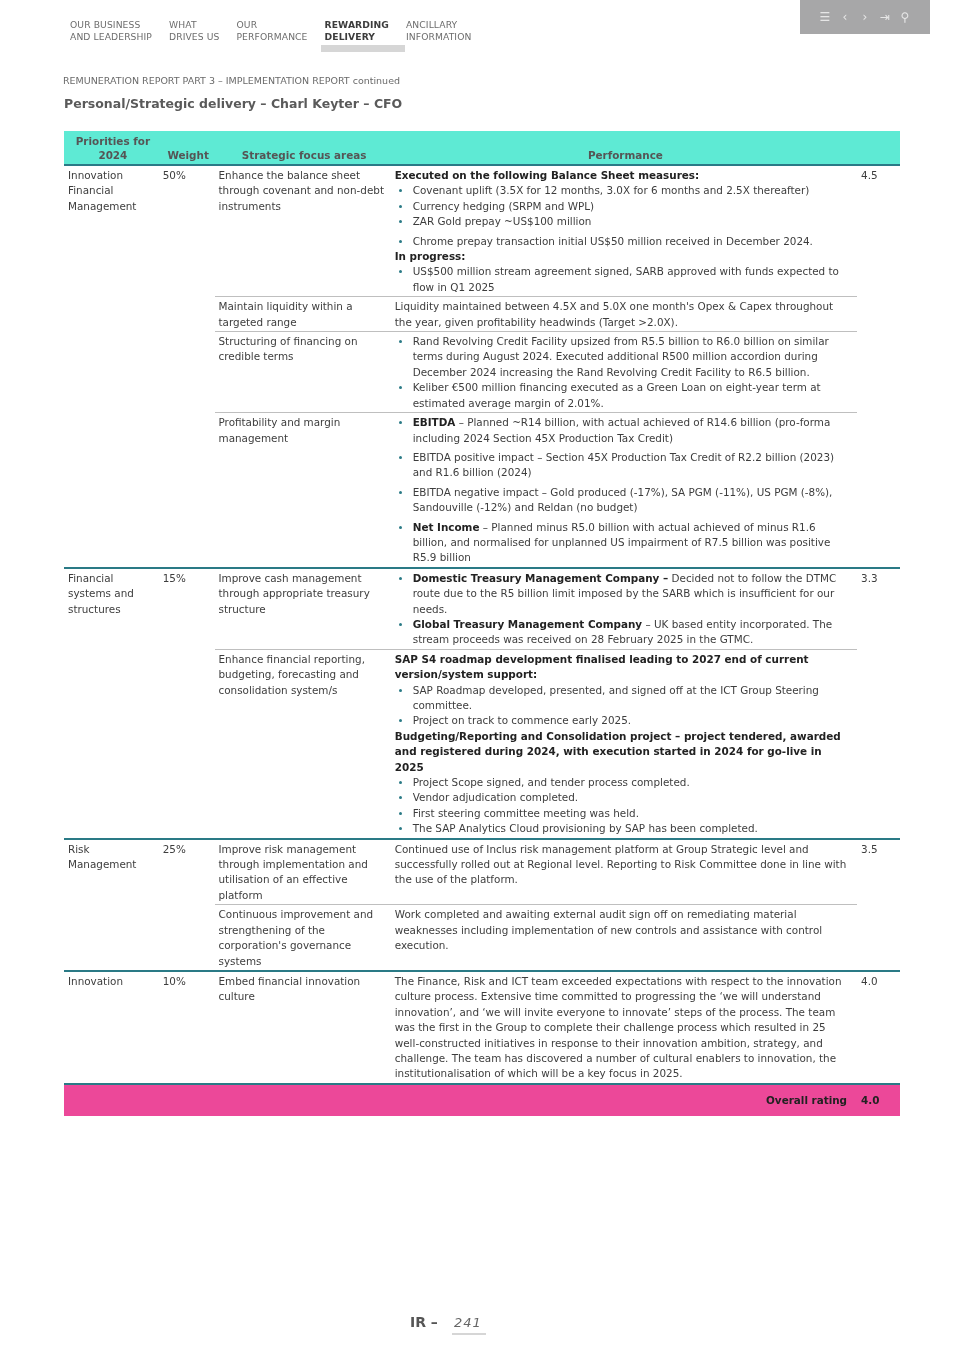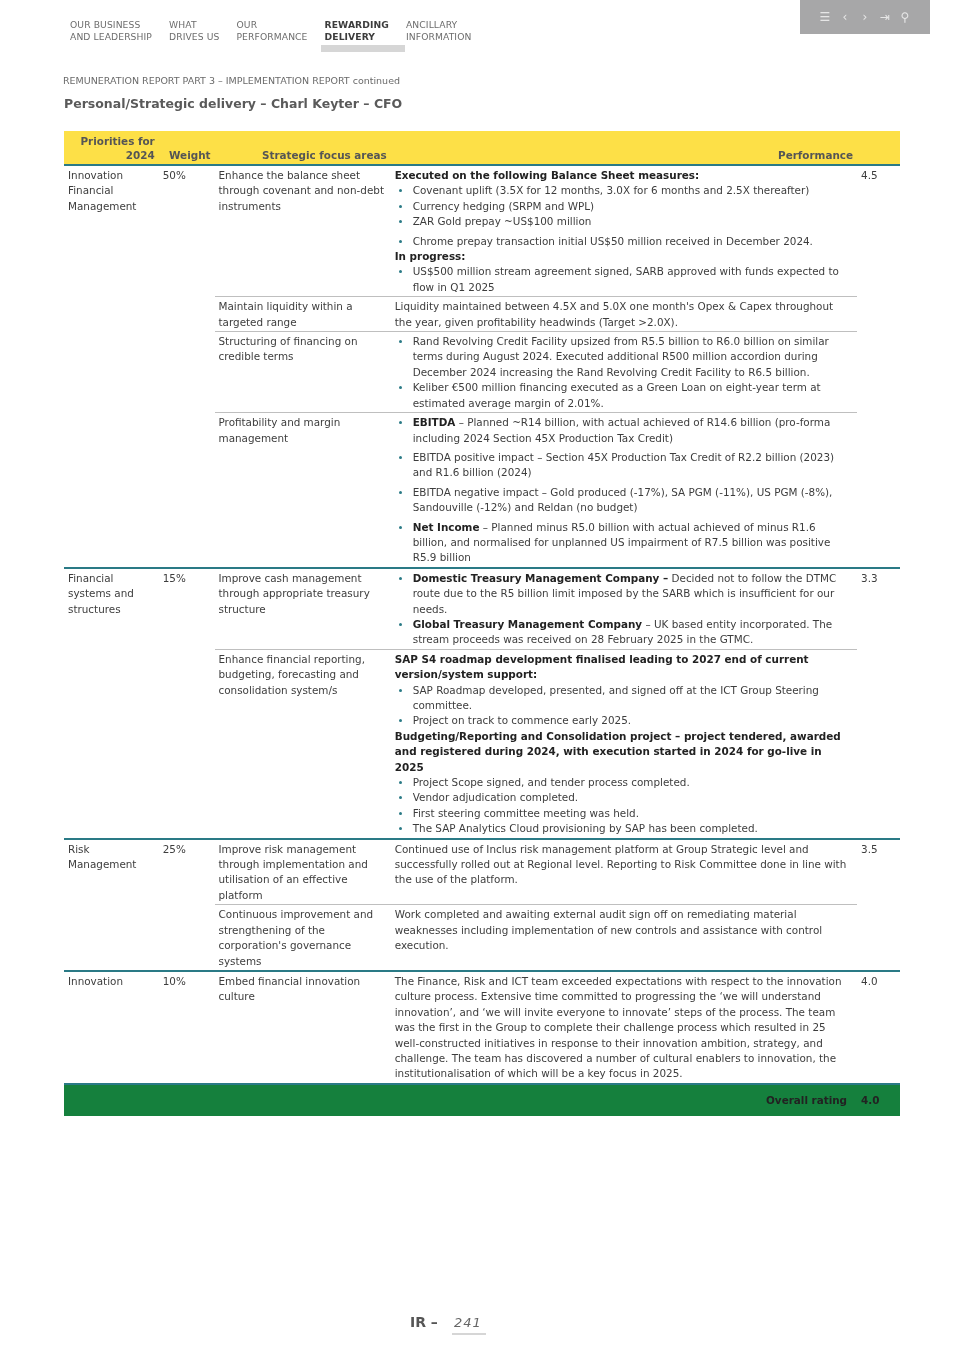--- a/index.html
+++ b/index.html
@@ -23,42 +23,42 @@
   }
   .toolbar .tb-btn { color: #e6e6e6; font-size: 12px; width: 11px; text-align: center; cursor: pointer; line-height: 12px; }
   .section-label { position: absolute; top: 59px; left: 63px; font-size: 9.5px; color: #6a6a6a; margin-top: 16px; }
   .doc-title { position: absolute; top: 96px; left: 64px; font-size: 12.5px; font-weight: bold; color: #5a5a5a; }
 
   table.perf {
     position: absolute; top: 131px; left: 64px; width: 836px; border-collapse: collapse;
     font-size: 10.4px; line-height: 15.4px; color: #3d3d3d;
   }
   table.perf th {
-    background: #fde047; text-align: right; font-weight: bold; color: #555;
+    background: #5eead4; text-align: center; font-weight: bold; color: #555;
     padding: 3px 4px 2px 7px; vertical-align: bottom; border-bottom: 2px solid #2a7a86; font-size: 10.4px; line-height: 14px;
   }
   table.perf td { padding: 2px 4px 1px 4px; vertical-align: top; }
   .group-start td { border-top: 2px solid #2a7a86; }
   .sub-start td.sub { border-top: 1px solid #bfbfbf; }
   .col-pri { width: 85px; }
   .col-w { width: 45px; }
   .col-sfa { width: 171px; }
   .col-perf { width: 478px; }
   .col-r { width: 33px; }
   .perf-cell .heading { font-weight: bold; color: #222; }
   .perf-cell ul { list-style: none; margin: 0; padding: 0; }
   .perf-cell li { position: relative; padding-left: 18px; margin-bottom: 0; }
   .perf-cell li.gap { margin-top: 4px; }
   .perf-cell li::before {
     content: ""; position: absolute; left: 4px; top: 6px; width: 3px; height: 3px; border-radius: 50%; background: #2a7a86;
   }
   .perf-cell b { color: #222; }
   .rating { text-align: left; }
   tr.overall td {
-    background: #15803d; border-top: 2px solid #2a7a86; height: 28px; vertical-align: middle;
+    background: #ec4899; border-top: 2px solid #2a7a86; height: 28px; vertical-align: middle;
     font-weight: bold; color: #222; padding-top: 2px;
   }
   tr.overall td.ov-label { text-align: right; padding-right: 10px; }
   .footer { position: absolute; top: 1314px; left: 410px; display: flex; align-items: baseline; }
   .footer .ir { font-size: 14px; font-weight: bold; color: #555; margin-right: 14px; }
   .footer .pg { font-size: 13px; font-style: italic; color: #666; border-bottom: 2px solid #d6d6d6; padding: 0 4px 3px 2px; letter-spacing: 1px; }
 </style>
 </head>
 <body>
 

